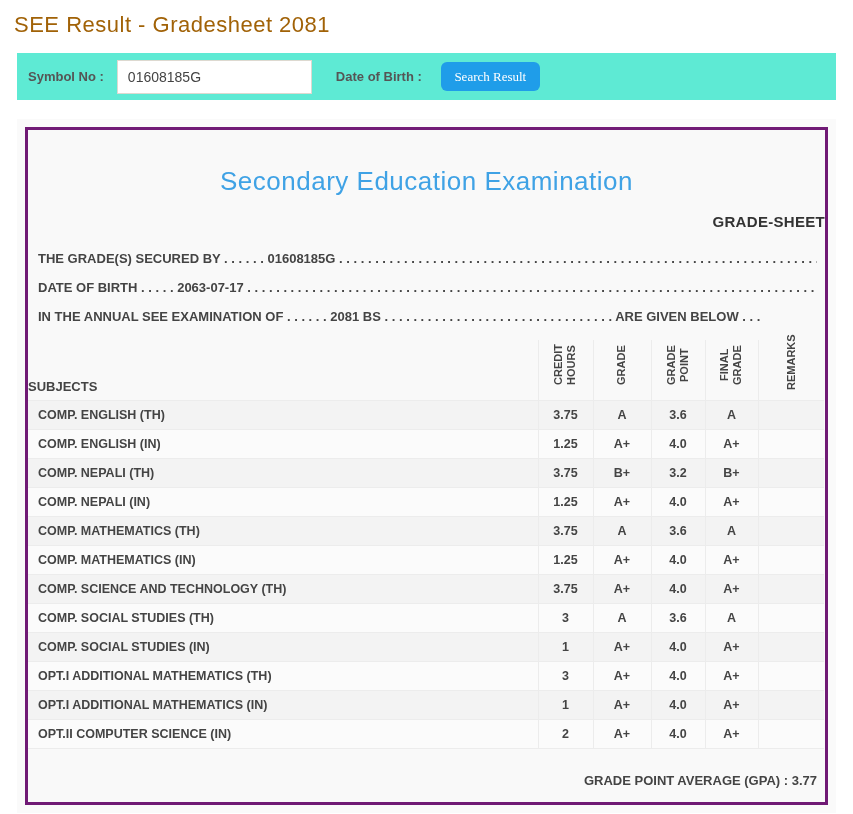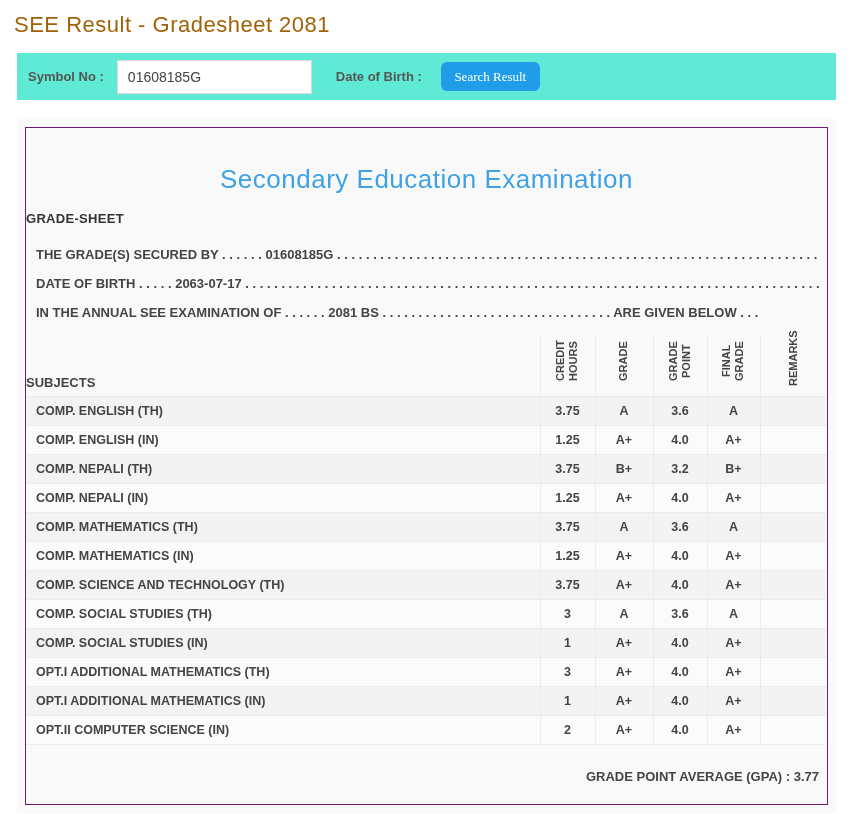--- a/index.html
+++ b/index.html
@@ -64,36 +64,36 @@
   
   .result-wrapper {
     margin: 19px 17px 0;
     height: 694px;
     background: #fafafa;
     padding: 8px;
   }
   .panel {
     height: 100%;
     background: #f9f9f9;
-    border: 1px solid #701a75;
+    border: 3px solid #701a75;
     overflow: hidden;
     padding-top: 36px;
   }
   .exam-heading {
     margin: 0 0 9px;
     text-align: center;
     font-size: 26px;
     font-weight: 400;
     color: #3fa2e5;
     letter-spacing: 0.5px;
   }
   .sub-heading {
     margin: 16px 0 14px;
-    text-align: left;
-    font-size: 13px;
+    text-align: right;
+    font-size: 15px;
     font-weight: 700;
     color: #333;
     letter-spacing: 0.3px;
   }
   .stmt {
     margin: 0 8px;
     padding: 7px 0 7px 2px;
     font-size: 13px;
     font-weight: 700;
     color: #444;

